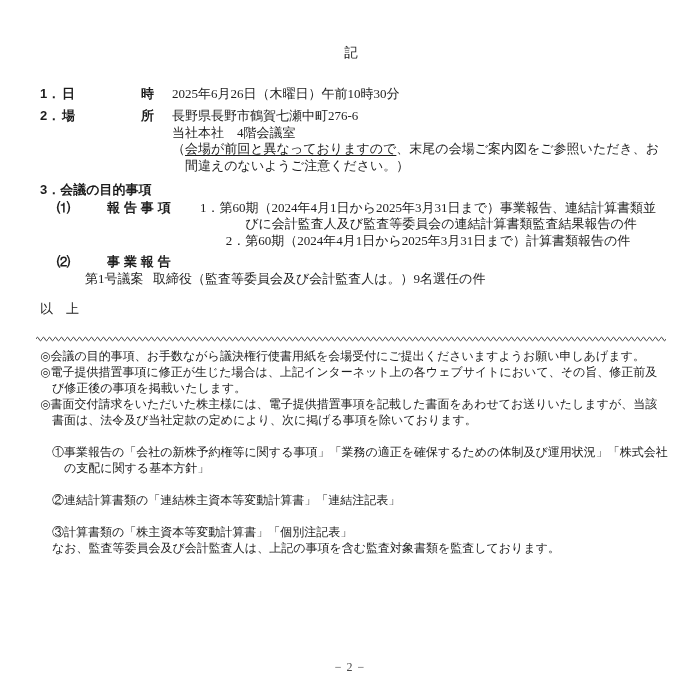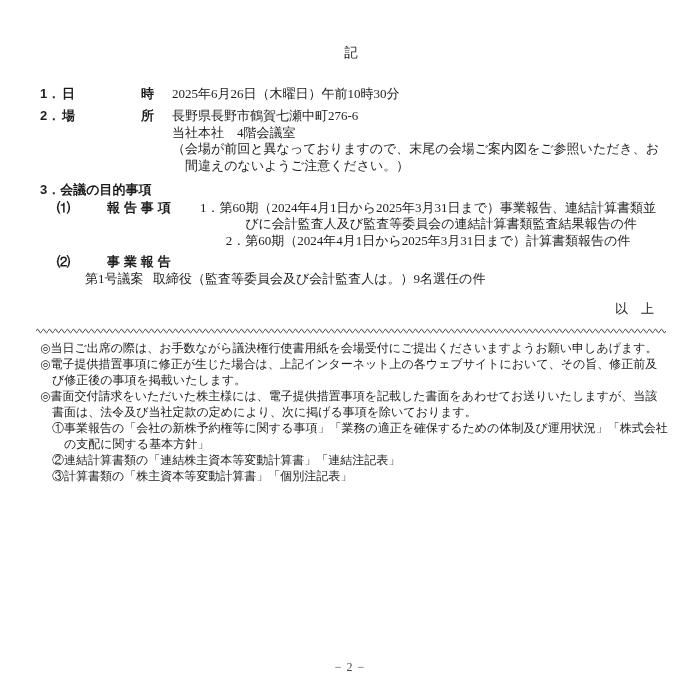--- a/index.html
+++ b/index.html
@@ -34,30 +34,30 @@
   .hang2{padding-left:2em;text-indent:-2em;text-align:center;}
   .agenda-heading{margin:8px 0 1px 0;}
   .sub-row{display:flex;align-items:flex-start;margin-left:17px;margin-top:1px;}
   .sub-row .sub-no{flex:0 0 28px;}
   .sub-row .sub-label{flex:0 0 87px;letter-spacing:0.30em;padding-left:22px;}
   .sub-items{width:489px;}
   .proposals{margin-left:45px;}
   .proposal{display:flex;}
   .proposal .p-label{flex:0 0 68px;}
   .closing{
-    text-align:right;padding-right:8px;margin-top:14px;margin-bottom:8px;
+    text-align:left;padding-right:8px;margin-top:14px;margin-bottom:16px;
   }
   .wavy{display:block;margin-left:-4px;}
   .notes{
     font-size:12px;line-height:16px;margin-top:4px;width:628px;
   }
   .note{padding-left:1em;text-indent:-1em;}
-  .note-sub{margin-left:1em;padding-left:1em;text-indent:-1em;}
+  .note-sub{margin-left:1em;padding-left:1em;text-indent:-1em;margin-top:16px;}
   .note-plain{margin-left:1em;}
-  .underline{text-underline-offset:2px;}
+  .underline{text-decoration:underline;text-underline-offset:2px;}
   .page-number{
     position:absolute;left:0;right:0;bottom:25px;
     text-align:center;font-size:12px;color:#4a4a4a;letter-spacing:1px;
   }
 </style>
 </head>
 <body>
 
 <div class="page">
 
@@ -118,23 +118,24 @@
   <svg class="wavy" width="630" height="10" viewBox="0 0 630 10" aria-hidden="true">
     <defs>
       <pattern id="wv" width="6" height="10" patternUnits="userSpaceOnUse">
         <path d="M0 5 Q1.5 1.5 3 5 T6 5" fill="none" stroke="#3a3a3a" stroke-width="1"></path>
       </pattern>
     </defs>
     <rect width="630" height="10" fill="url(#wv)"></rect>
   </svg>
 
   <div class="notes">
-    <div class="note">◎当日ご出席の際は、お手数ながら議決権行使書用紙を会場受付にご提出くださいますようお願い申しあげます。</div>
+    <div class="note">◎会議の目的事項、お手数ながら議決権行使書用紙を会場受付にご提出くださいますようお願い申しあげます。</div>
     <div class="note">◎電子提供措置事項に修正が生じた場合は、上記インターネット上の各ウェブサイトにおいて、その旨、修正前及び修正後の事項を掲載いたします。</div>
     <div class="note">◎書面交付請求をいただいた株主様には、電子提供措置事項を記載した書面をあわせてお送りいたしますが、当該書面は、法令及び当社定款の定めにより、次に掲げる事項を除いております。</div>
     <div class="note-sub">①事業報告の「会社の新株予約権等に関する事項」「業務の適正を確保するための体制及び運用状況」「株式会社の支配に関する基本方針」</div>
     <div class="note-sub">②連結計算書類の「連結株主資本等変動計算書」「連結注記表」</div>
     <div class="note-sub">③計算書類の「株主資本等変動計算書」「個別注記表」</div>
+    <div class="note-plain">なお、監査等委員会及び会計監査人は、上記の事項を含む監査対象書類を監査しております。</div>
   </div>
 
 </div>
 
 <div class="page-number">− 2 −</div>
 
 </body></html>

